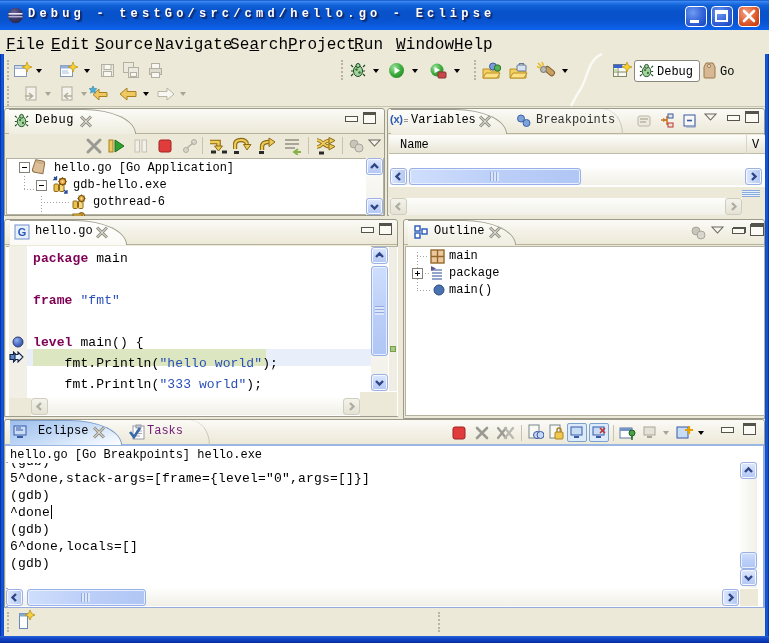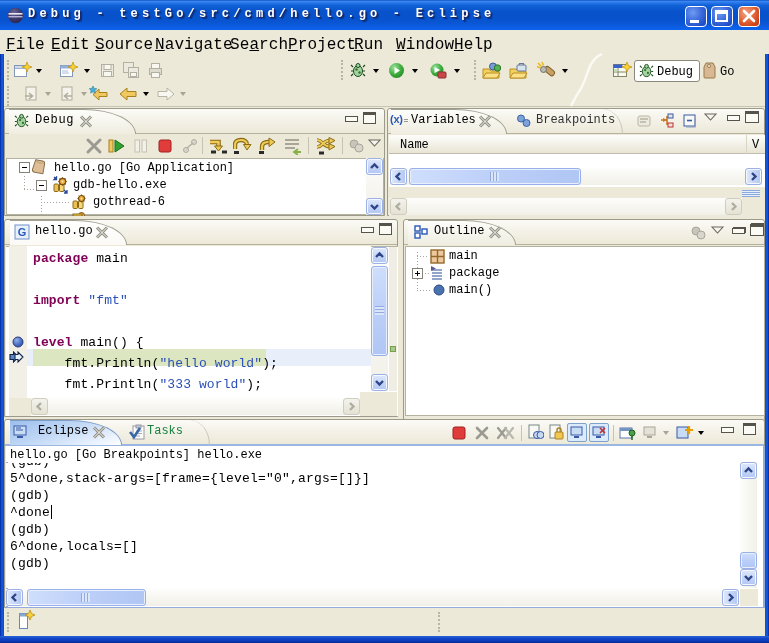--- a/index.html
+++ b/index.html
@@ -441,21 +441,21 @@
 
 <div class="abs" style="left:9px;top:246px;width:18px;height:152px;background:#f2f0e6"></div>
 
 <div class="abs" style="left:27px;top:246px;width:344px;height:152px;background:#fff"></div>
 
 <div class="abs" style="left:27px;top:349px;width:344px;height:17px;background:#e8effa"></div>
 <div class="abs" style="left:33px;top:349px;width:233px;height:17px;background:#dce6c0"></div>
 
 <div class="abs" style="left:33px;top:248px;font-size:13px;line-height:21px;white-space:pre;letter-spacing:0.1px"><span style="color:#7f0055;font-weight:bold">package</span> main
 
-<span style="color:#7f0055;font-weight:bold">import</span> <span style="color:#2a50b8">"fmt"</span>
+<span style="color:#7f0055;font-weight:bold">frame</span> <span style="color:#2a50b8">"fmt"</span>
 
 <span style="color:#7f0055;font-weight:bold">level</span> main() {
     fmt.Println(<span style="color:#2a50b8">"hello world"</span>);
     fmt.Println(<span style="color:#2a50b8">"333 world"</span>);
 }</div>
 
 <svg class="abs" style="left:12px;top:336px" width="12" height="12" viewBox="0 0 12 12">
  <defs>
       <radialGradient id="bpg" cx="0.35" cy="0.3" r="0.9">
         <stop offset="0" stop-color="#90b0e8"></stop>
@@ -478,21 +478,21 @@
 
 <div class="abs" style="left:389px;top:247px;width:8px;height:144px;background:#f0eee4"></div>
 <div class="abs" style="left:390px;top:346px;width:6px;height:6px;background:#a8c888;border:1px solid #78a048"></div>
 
 <div class="abs" style="left:9px;top:398px;width:22px;height:18px;background:#ece9d8"></div>
 <div class="abs" style="left:360px;top:392px;width:37px;height:24px;background:#ece9d8"></div>
 <div class="strack" style="left:31px;top:398px;width:329px;height:17px"></div>
 <div class="sbtn dis" style="left:31px;top:398px;width:17px;height:17px"></div>
 <div class="sbtn dis" style="left:343px;top:398px;width:17px;height:17px"></div>
 
-<div class="panel" style="left:403px;top:219px;width:362px;height:226px">
+<div class="panel" style="left:403px;top:219px;width:362px;height:200px">
  <div class="tabbar"></div>
  <div class="tab active" style="left:4px;width:108px"></div>
  <div class="tablabel" style="left:30px;top:4px">Outline</div>
  <svg class="closex" style="left:84px;top:6px" width="14" height="13" viewBox="0 0 14 13">
       <path d="M2 1.5 L12 11.5 M12 1.5 L2 11.5" stroke="#8f8d80" stroke-width="3"></path>
       <path d="M2 1.5 L12 11.5 M12 1.5 L2 11.5" stroke="#fbfaf4" stroke-width="1"></path>
     </svg>
  <div class="minmax" style="left:329px;top:7px;width:13px;height:6px;border:1px solid #55534a;background:#fbfaf4"></div>
  <div class="minmax" style="left:347px;top:3px;width:13px;height:12px;border:1px solid #55534a;border-top:3px solid #55534a;background:#fbfaf4"></div>
  <div class="content" style="left:1px;top:26px;width:360px;height:170px"></div>
@@ -539,21 +539,21 @@
 
 <div class="panel" style="left:4px;top:419px;width:761px;height:189px">
  <div class="tabbar" style="height:26px;border-bottom:2px solid #9ab6e2"></div>
  <div class="tab active" style="left:5px;width:112px;background:linear-gradient(160deg,#9dbfed 0%,#c2d9f6 45%,#e8f1fd 80%,#fdfeff 100%);border-right:1px solid #7d9cc8;border-top:1px solid #7d9cc8"></div>
  <div class="tab inactive" style="left:117px;width:88px"></div>
  <div class="tablabel" style="left:33px;top:4px">Eclipse</div>
  <svg class="closex" style="left:87px;top:6px" width="14" height="13" viewBox="0 0 14 13">
       <path d="M2 1.5 L12 11.5 M12 1.5 L2 11.5" stroke="#8f8d80" stroke-width="3"></path>
       <path d="M2 1.5 L12 11.5 M12 1.5 L2 11.5" stroke="#fbfaf4" stroke-width="1"></path>
     </svg>
- <div class="tablabel" style="left:142px;top:4px;color:#15803d">Tasks</div>
+ <div class="tablabel" style="left:142px;top:4px;color:#701a75">Tasks</div>
  <div class="minmax" style="left:716px;top:7px;width:13px;height:6px;border:1px solid #55534a;background:#fbfaf4"></div>
  <div class="minmax" style="left:738px;top:3px;width:13px;height:12px;border:1px solid #55534a;border-top:3px solid #55534a;background:#fbfaf4"></div>
  <div class="content" style="left:1px;top:26px;width:759px;height:163px;border:2px solid #94abdc;border-top:none"></div>
 </div>
 
 <svg class="abs" style="left:13px;top:424px" width="16" height="16" viewBox="0 0 16 16">
  <rect x="1" y="2" width="12" height="9" fill="#c8ddf4" stroke="#3858a8"></rect>
  <rect x="4" y="12" width="6" height="2" fill="#3858a8"></rect>
  <path d="M3 4 h5 M3 6 h7" stroke="#3858a8" stroke-width="1"></path>
 </svg>

